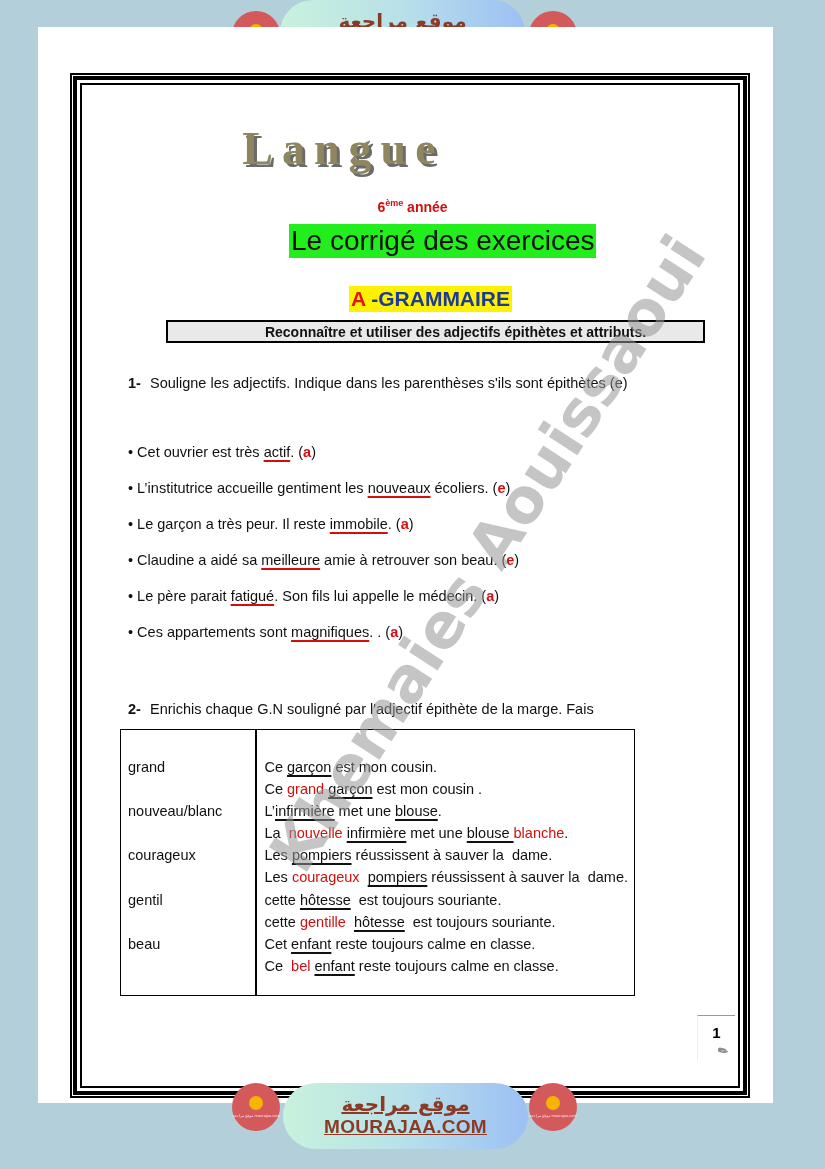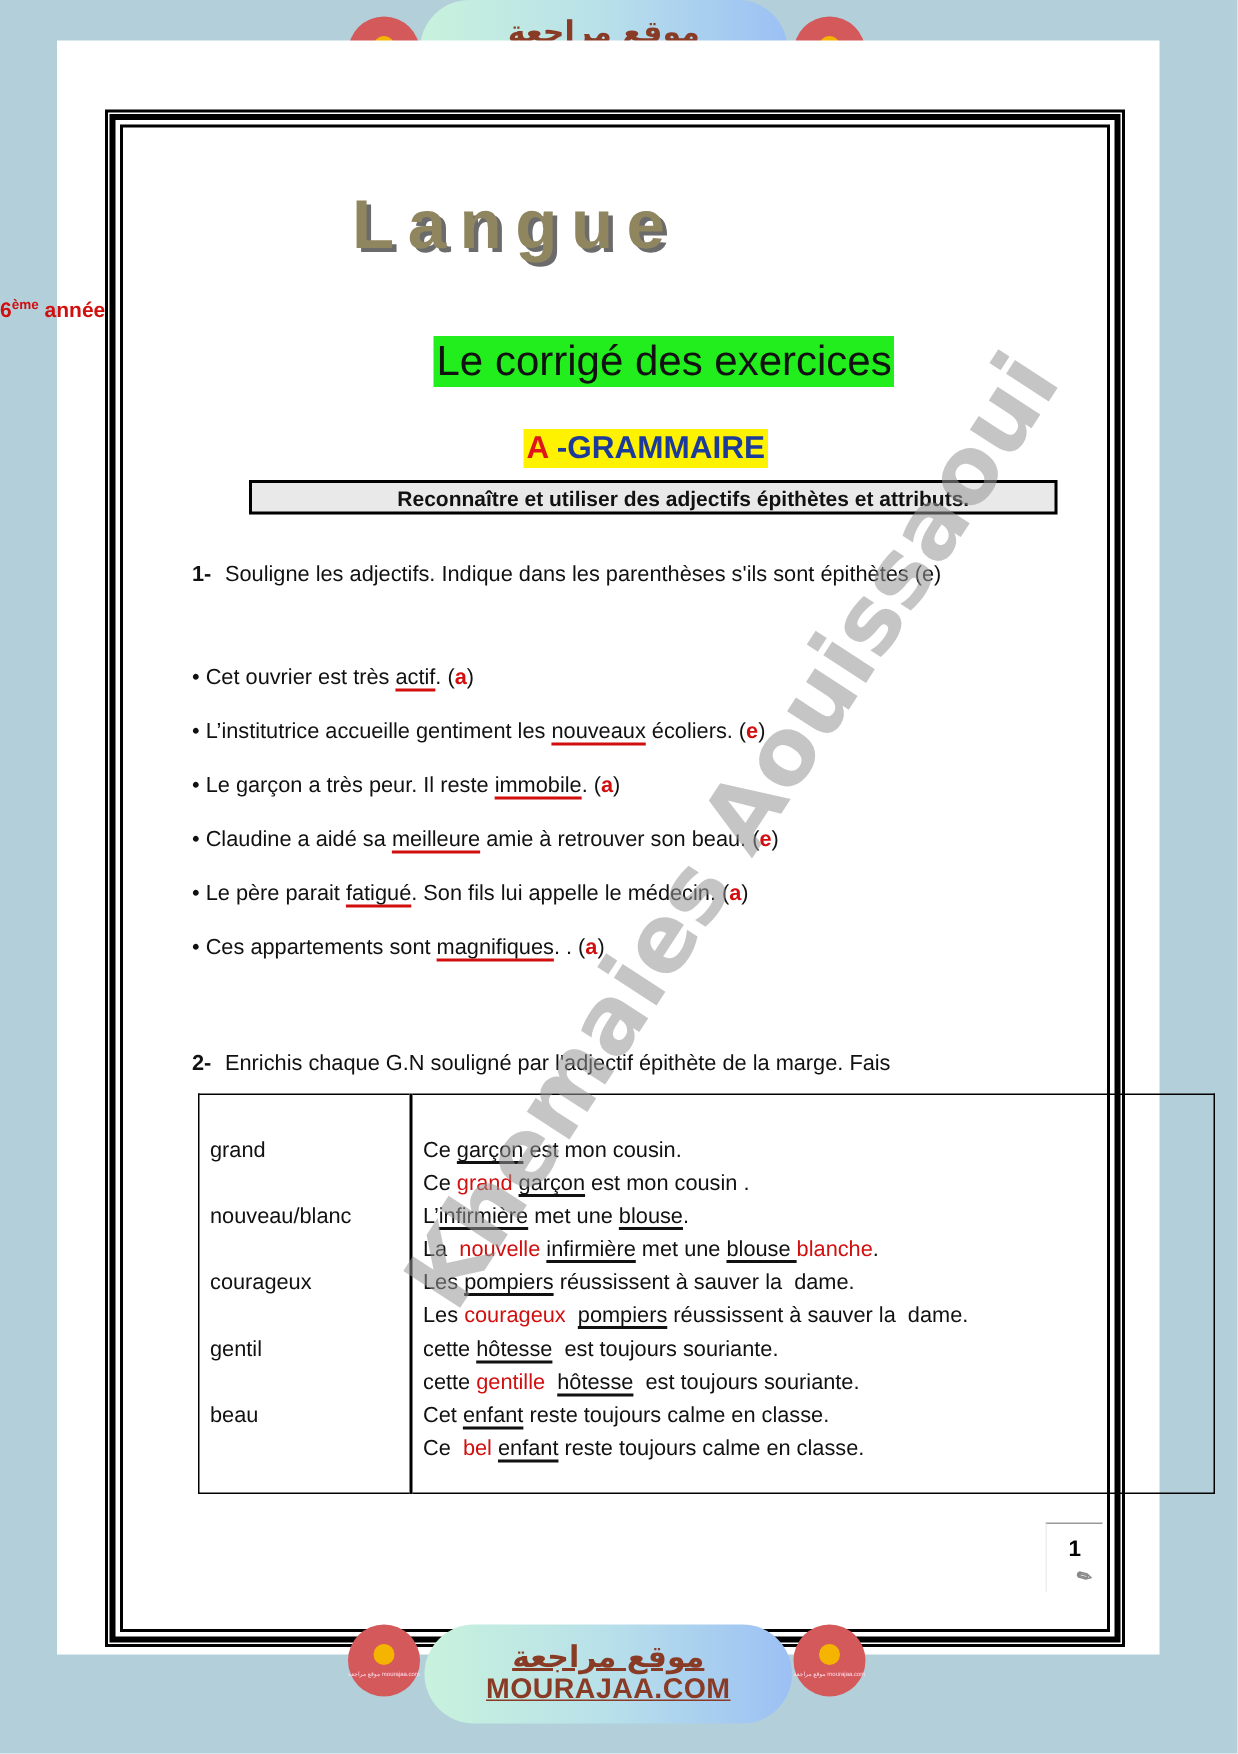--- a/index.html
+++ b/index.html
@@ -36,25 +36,25 @@
   .banner .en { font-size:19px; text-decoration:underline; line-height:24px; letter-spacing:0.3px; }
   .badge {
     position:absolute; width:48px; height:48px; border-radius:50%;
     background:#d4595a; display:flex; flex-direction:column; align-items:center; justify-content:center;
   }
   .badge .dot { width:14px; height:14px; border-radius:50%; background:#f5b400; margin-bottom:3px; }
   .badge .tiny { color:#fde; font-size:4px; line-height:5px; }
 
   .title-langue {
     position:absolute; left:0; width:687px; top:122px; text-align:center;
-    font-family:Liberation Sans, sans-serif; font-weight:bold; font-size:46px; letter-spacing:9px;
+    font-family:Liberation Serif, serif; font-weight:bold; font-size:46px; letter-spacing:9px;
     color:#8f8660; text-shadow:3px 3px 0 #6b6b6b;
   }
   .annee {
-    position:absolute; left:0; width:825px; top:198px; 
+    position:absolute; left:0; width:825px; top:198px; text-align:center;
     color:#d10f0f; font-weight:bold; font-size:14px;
   }
   .annee sup { font-size:9px; }
   .corrige {
     position:absolute; left:289px; top:224px; background:#22ee1e; padding:1px 2px;
     font-size:28px; color:#111;
   }
   .grammaire {
     position:absolute; left:349px; top:286px; background:#fff200; padding:1px 2px;
     font-size:21px; font-weight:bold; color:#1c3a9a;
@@ -68,21 +68,21 @@
   .q { position:absolute; left:128px; font-size:14.5px; color:#111; line-height:26px; }
   .q .num { font-weight:bold; display:inline-block; width:22px; }
   .q .indent { padding-left:22px; display:block; }
   .item { position:absolute; left:128px; font-size:14.5px; color:#111; white-space:nowrap; }
   .ul-red { text-decoration:underline; text-decoration-color:#d10f0f; text-decoration-thickness:2px; text-underline-offset:3px; }
   .ul-blk { text-decoration:underline; text-decoration-color:#111; text-decoration-thickness:1.5px; text-underline-offset:3px; }
   .red { color:#d10f0f; font-weight:bold; }
   .redn { color:#d10f0f; }
 
   table.ex {
-    position:absolute; left:132px; top:729px; width:678px; height:267px;
+    position:absolute; left:120px; top:729px; width:515px; height:267px;
     border-collapse:collapse; border:1.5px solid #000;
     font-size:14.5px; color:#111;
   }
   table.ex td { vertical-align:top; padding:26px 6px 0 7px; }
   table.ex td.left { width:127px; border-right:2px solid #000; }
   .cell-line { height:22.1px; line-height:22.1px; white-space:nowrap; }
 
   .pagenum {
     position:absolute; left:697px; top:1015px; width:38px; height:46px;
     border-top:1px solid #999; border-left:1px solid #eee; box-sizing:border-box;

